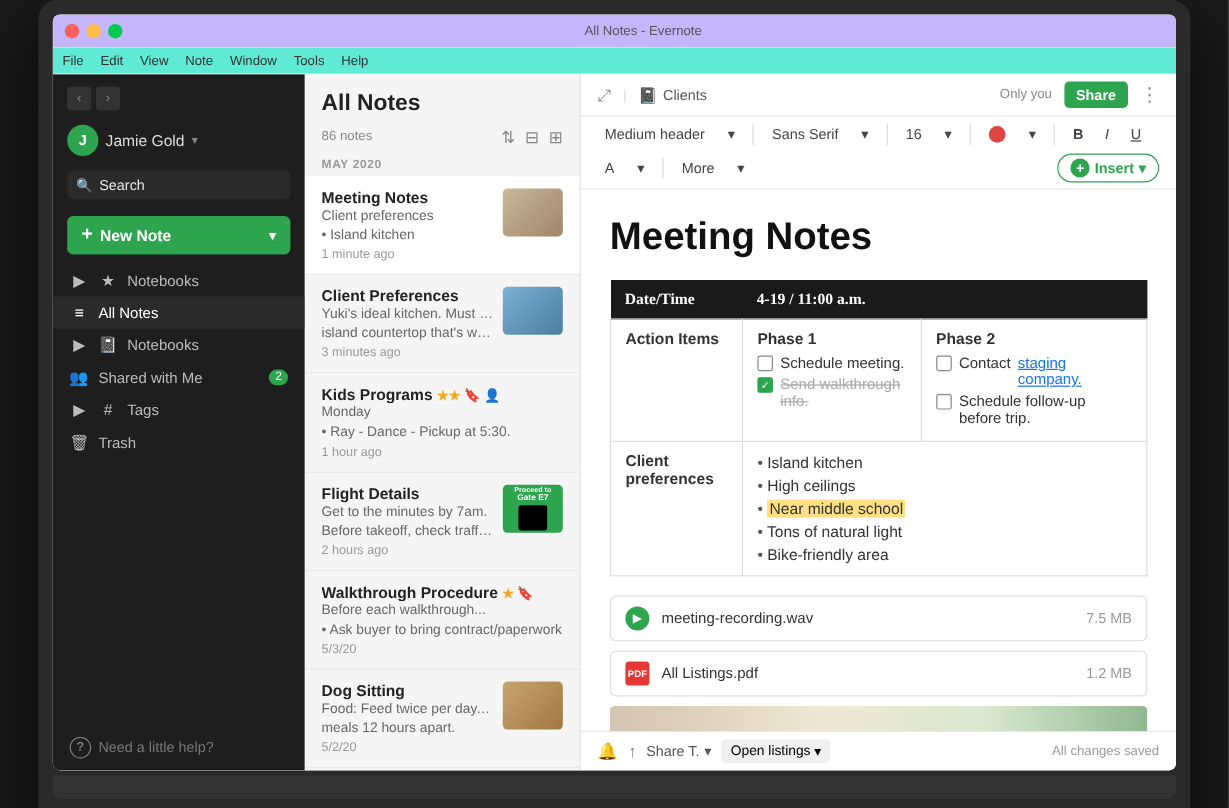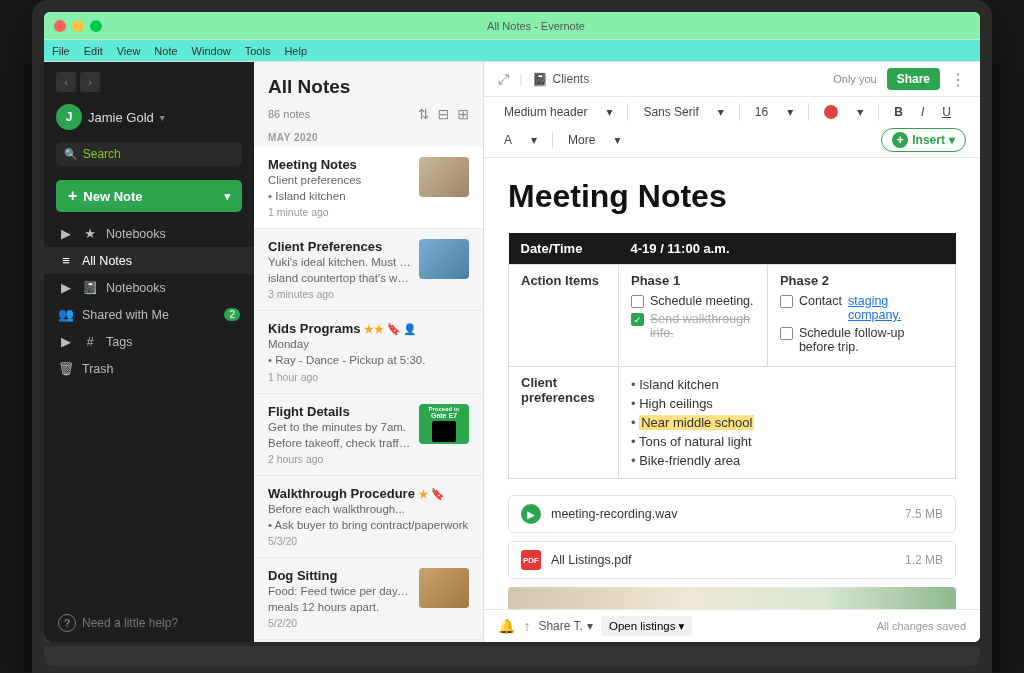--- a/index.html
+++ b/index.html
@@ -19,21 +19,21 @@
       box-shadow: 0 20px 60px rgba(0,0,0,0.7);
     }
     .laptop-screen {
       background: #fff;
       border-radius: 6px;
       overflow: hidden;
       width: 100%;
     }
     
     .title-bar {
-      background: #86efac;
+      background: #c4b5fd;
       height: 28px;
       display: flex;
       align-items: center;
       padding: 0 10px;
       border-bottom: 1px solid #ddd;
       font-size: 12px;
       color: #333;
     }
     .title-bar-title { flex: 1; text-align: center; font-size: 11px; color: #555; }
     .title-bar-controls { display: flex; gap: 6px; }
@@ -101,21 +101,21 @@
     .user-name { font-size: 13px; color: #ddd; }
     .user-caret { font-size: 10px; color: #888; }
     .search-bar {
       margin: 6px 12px;
       background: #2a2a2a;
       border-radius: 5px;
       display: flex; align-items: center;
       padding: 5px 8px; gap: 5px;
     }
     .search-icon { font-size: 11px; color: #777; }
-    .search-input-fake { font-size: 12px; color: #84cc16; }
+    .search-input-fake { font-size: 12px; color: #e5e5e5; }
     .new-note-btn {
       margin: 8px 12px 4px;
       background: #2da44e;
       color: #fff;
       border: none; border-radius: 5px;
       padding: 7px 12px;
       display: flex; align-items: center; justify-content: space-between;
       cursor: pointer; font-size: 13px; font-weight: 600;
     }
     .new-note-left { display: flex; align-items: center; gap: 6px; }
@@ -301,20 +301,21 @@
       border-collapse: collapse;
       margin-bottom: 16px;
       font-size: 13px;
     }
     .meeting-table th {
       background: #1a1a1a;
       color: #fff;
       padding: 8px 12px;
       text-align: left;
       font-weight: 600;
+      font-family: Liberation Serif, serif;
     }
     .meeting-table td {
       border: 1px solid #ddd;
       padding: 8px 12px;
       vertical-align: top;
       color: #333;
     }
     .meeting-table .label-cell {
       font-weight: 600;
       width: 110px;

